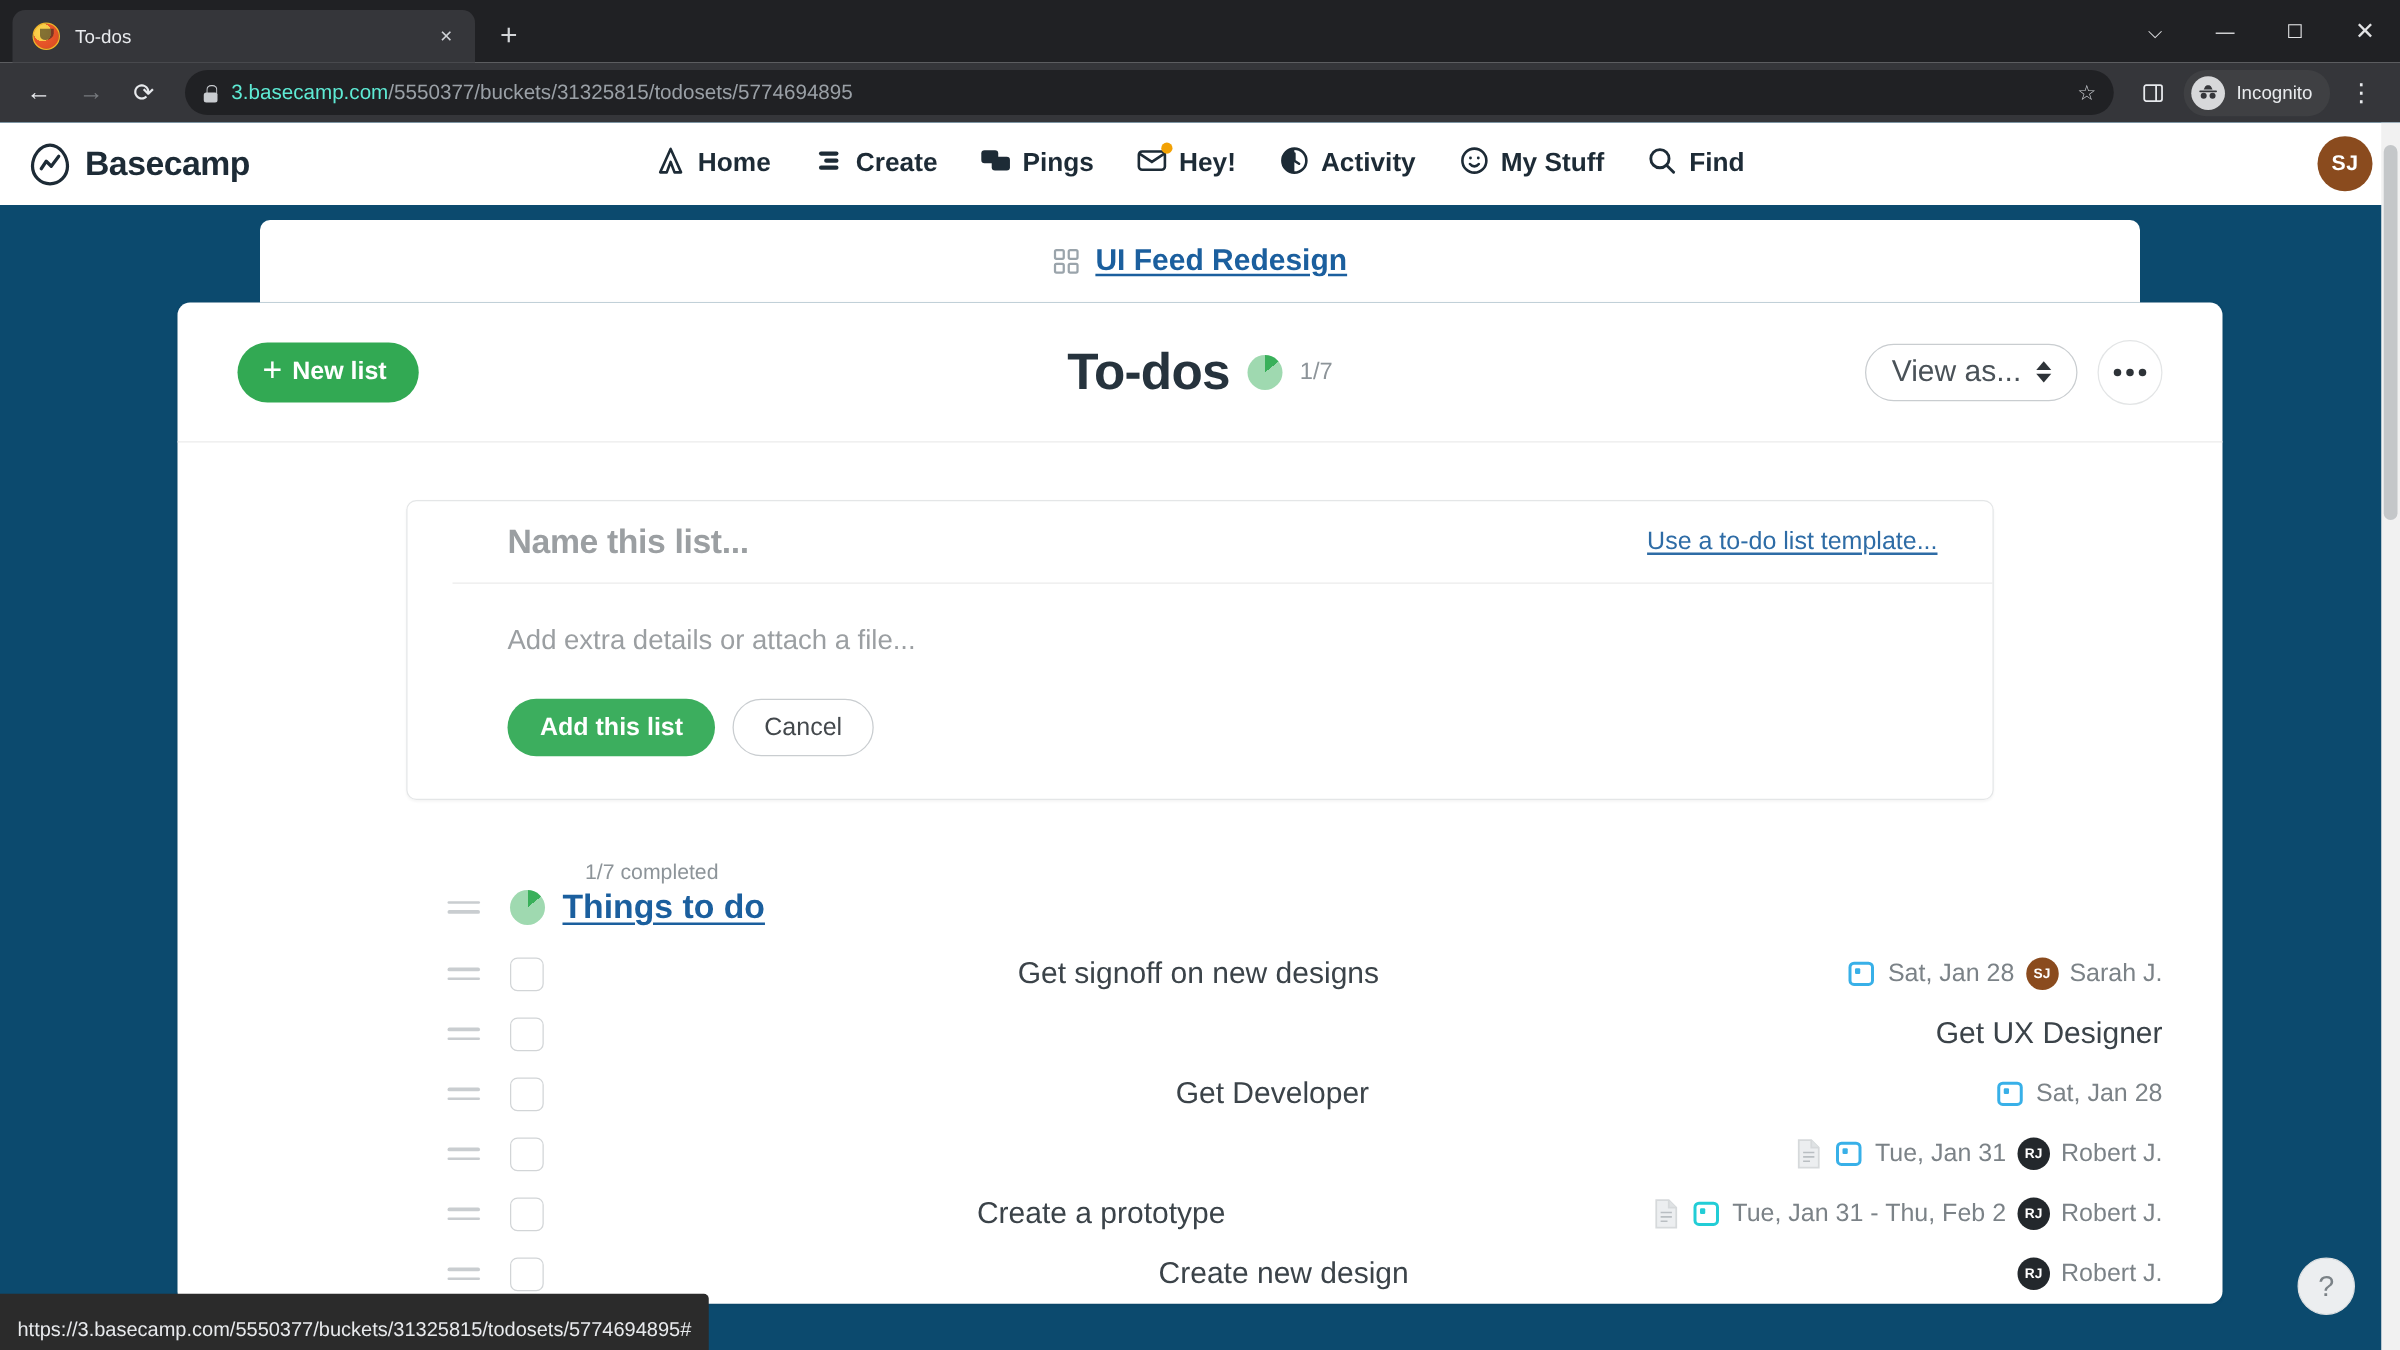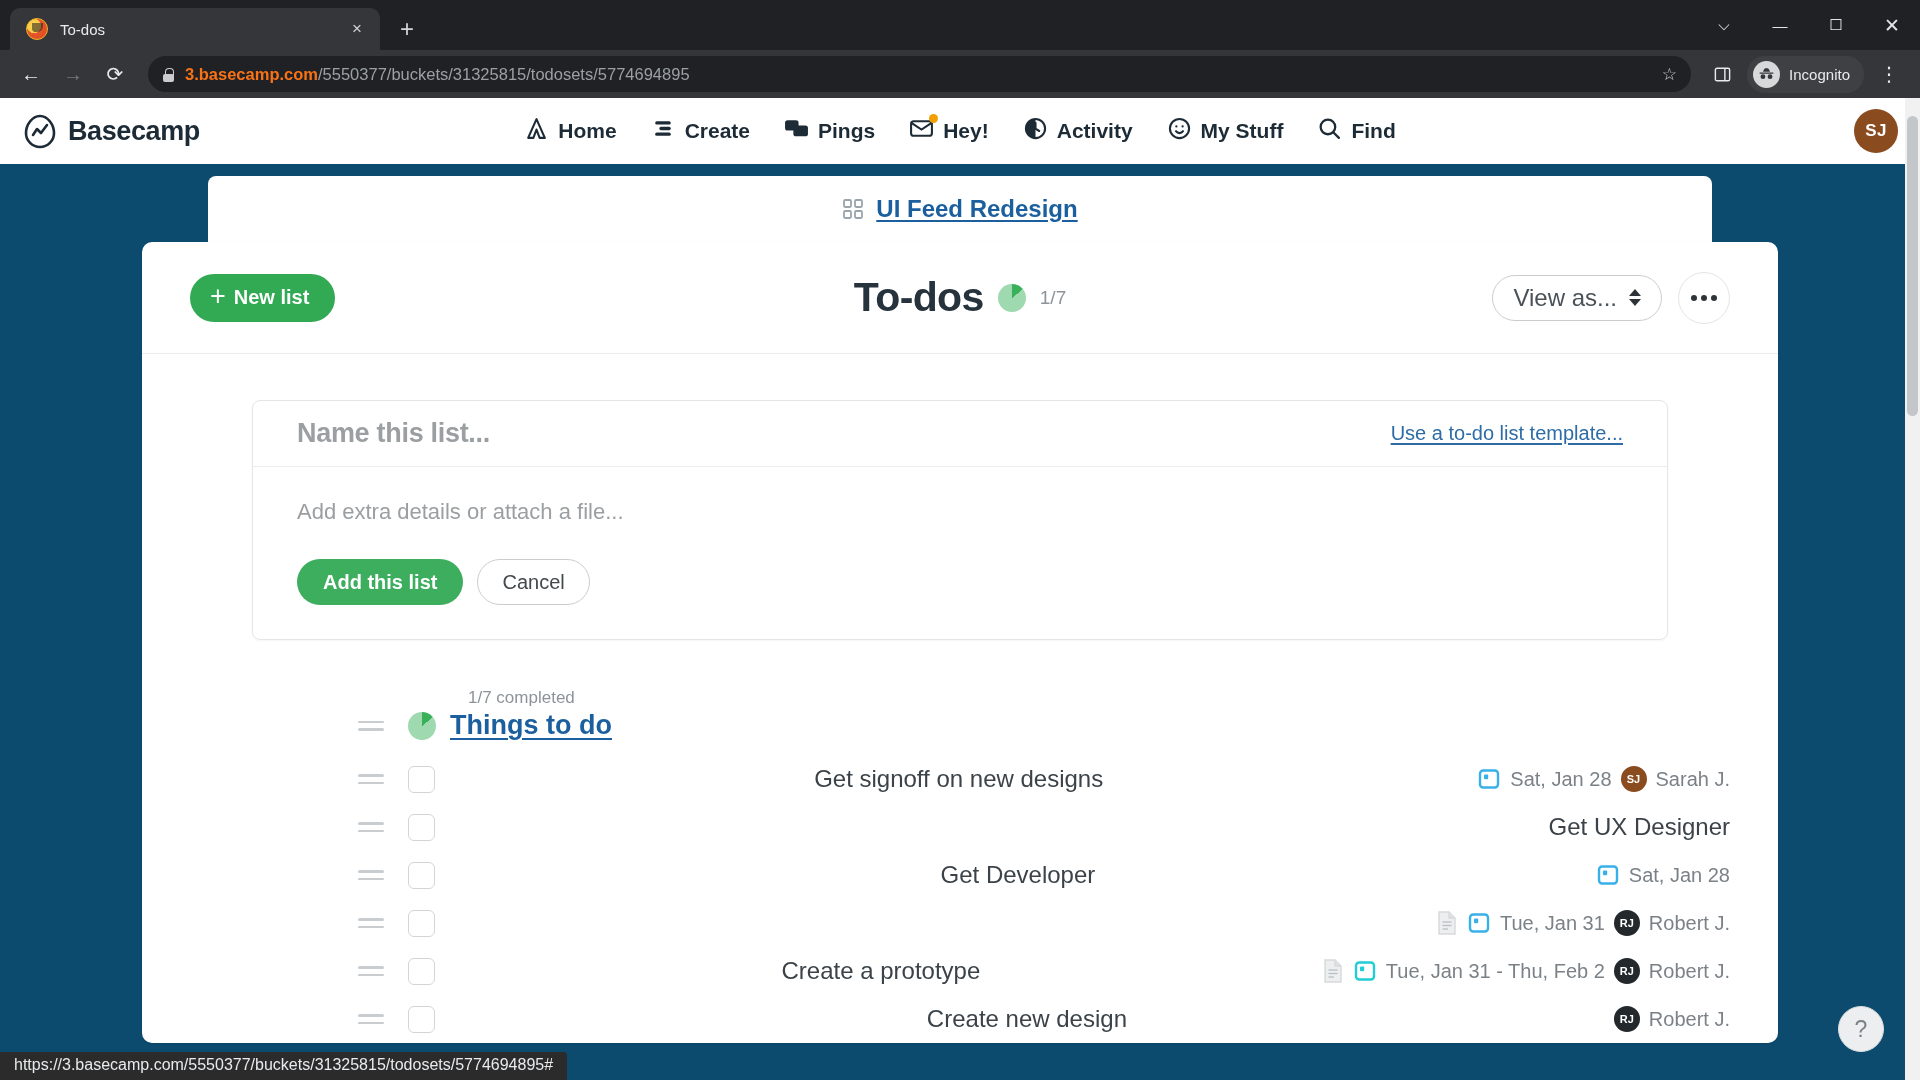--- a/index.html
+++ b/index.html
@@ -61,21 +61,21 @@
   .lock { width: 13px; height: 15px; position: relative; flex: none; }
   .lock::before {
     content: ""; position: absolute; left: 1px; bottom: 0; width: 11px; height: 8px;
     background: #c9ccd0; border-radius: 2px;
   }
   .lock::after {
     content: ""; position: absolute; left: 3px; top: 1px; width: 7px; height: 7px;
     border: 1.6px solid #c9ccd0; border-bottom: none; border-radius: 4px 4px 0 0;
   }
   .url { font-size: 16.5px; white-space: nowrap; overflow: hidden; color: #9aa0a6; }
-  .url b { color: #f97316; font-weight: 700; }
+  .url b { color: #5eead4; font-weight: 400; }
   .omni-right { margin-left: auto; display: flex; align-items: center; color: #cfd2d6; font-size: 17px; }
   .tb-right { display: flex; align-items: center; gap: 6px; margin-left: 8px; }
   .incognito {
     display: flex; align-items: center; gap: 9px; background: #3f4043;
     border-radius: 18px; padding: 5px 14px 5px 6px;
   }
   .incog-avatar {
     width: 27px; height: 27px; border-radius: 50%; background: #d7d8da;
     display: flex; align-items: center; justify-content: center;
   }
@@ -157,22 +157,23 @@
   .stepper .dn { border-top: 7px solid #2e3338; }
   .btn-more {
     width: 52px; height: 52px; border-radius: 50%; border: 1px solid #e3e5e6; background: #fff;
     display: flex; align-items: center; justify-content: center; gap: 4px;
   }
   .btn-more i { width: 6px; height: 6px; border-radius: 50%; background: #2e3338; display: block; }
 
   .card-body { padding: 46px 48px 0; }
 
   .newlist-form {
-    width: 1416px; margin: 0 auto; border: 1px solid #e4e6e7; border-radius: 8px;
+    width: 1270px; margin: 0 auto; border: 1px solid #e4e6e7; border-radius: 8px;
     box-shadow: 0 1px 2px rgba(0,0,0,.04);
+    padding-left: 36px;
   }
   .nf-row1 {
     height: 66px; display: flex; align-items: center; padding: 0 44px;
     border-bottom: 1px solid #ececec;
   }
   .nf-name { font-size: 27px; color: #9b9fa2; font-weight: 700; letter-spacing: -.3px; }
   .nf-tmpl {
     margin-left: auto; font-size: 20px; color: #2e6ca6; text-decoration: underline;
     text-underline-offset: 3px;
   }
@@ -222,21 +223,21 @@
   .av {
     width: 26px; height: 26px; border-radius: 50%; color: #fff; font-size: 11px;
     font-weight: 700; display: flex; align-items: center; justify-content: center; flex: none;
   }
   .av-sj { background: #8a4b1e; }
   .av-rj { background: #23282c; }
   .meta-person { font-size: 20px; color: #7b8287; }
 
   .statusbar {
     position: absolute; left: 0; bottom: 0; background: #2b2b2b; color: #e8eaed;
-    font-size: 16px; padding: 4px 14px 6px; border-radius: 0 4px 0 0; z-index: 20;
+    font-size: 16px; padding: 21px 14px 6px; border-radius: 0 4px 0 0; z-index: 20;
   }
   .help-fab {
     position: absolute; right: 36px; bottom: 28px; width: 46px; height: 46px;
     border-radius: 50%; background: #eceef0; border: 1px solid #dcdfe1;
     display: flex; align-items: center; justify-content: center;
     font-size: 23px; color: #7b8287; z-index: 15;
   }
   .scrollbar {
     position: absolute; right: 0; top: 0; width: 15px; height: 100%; background: #f1f1f1;
   }

